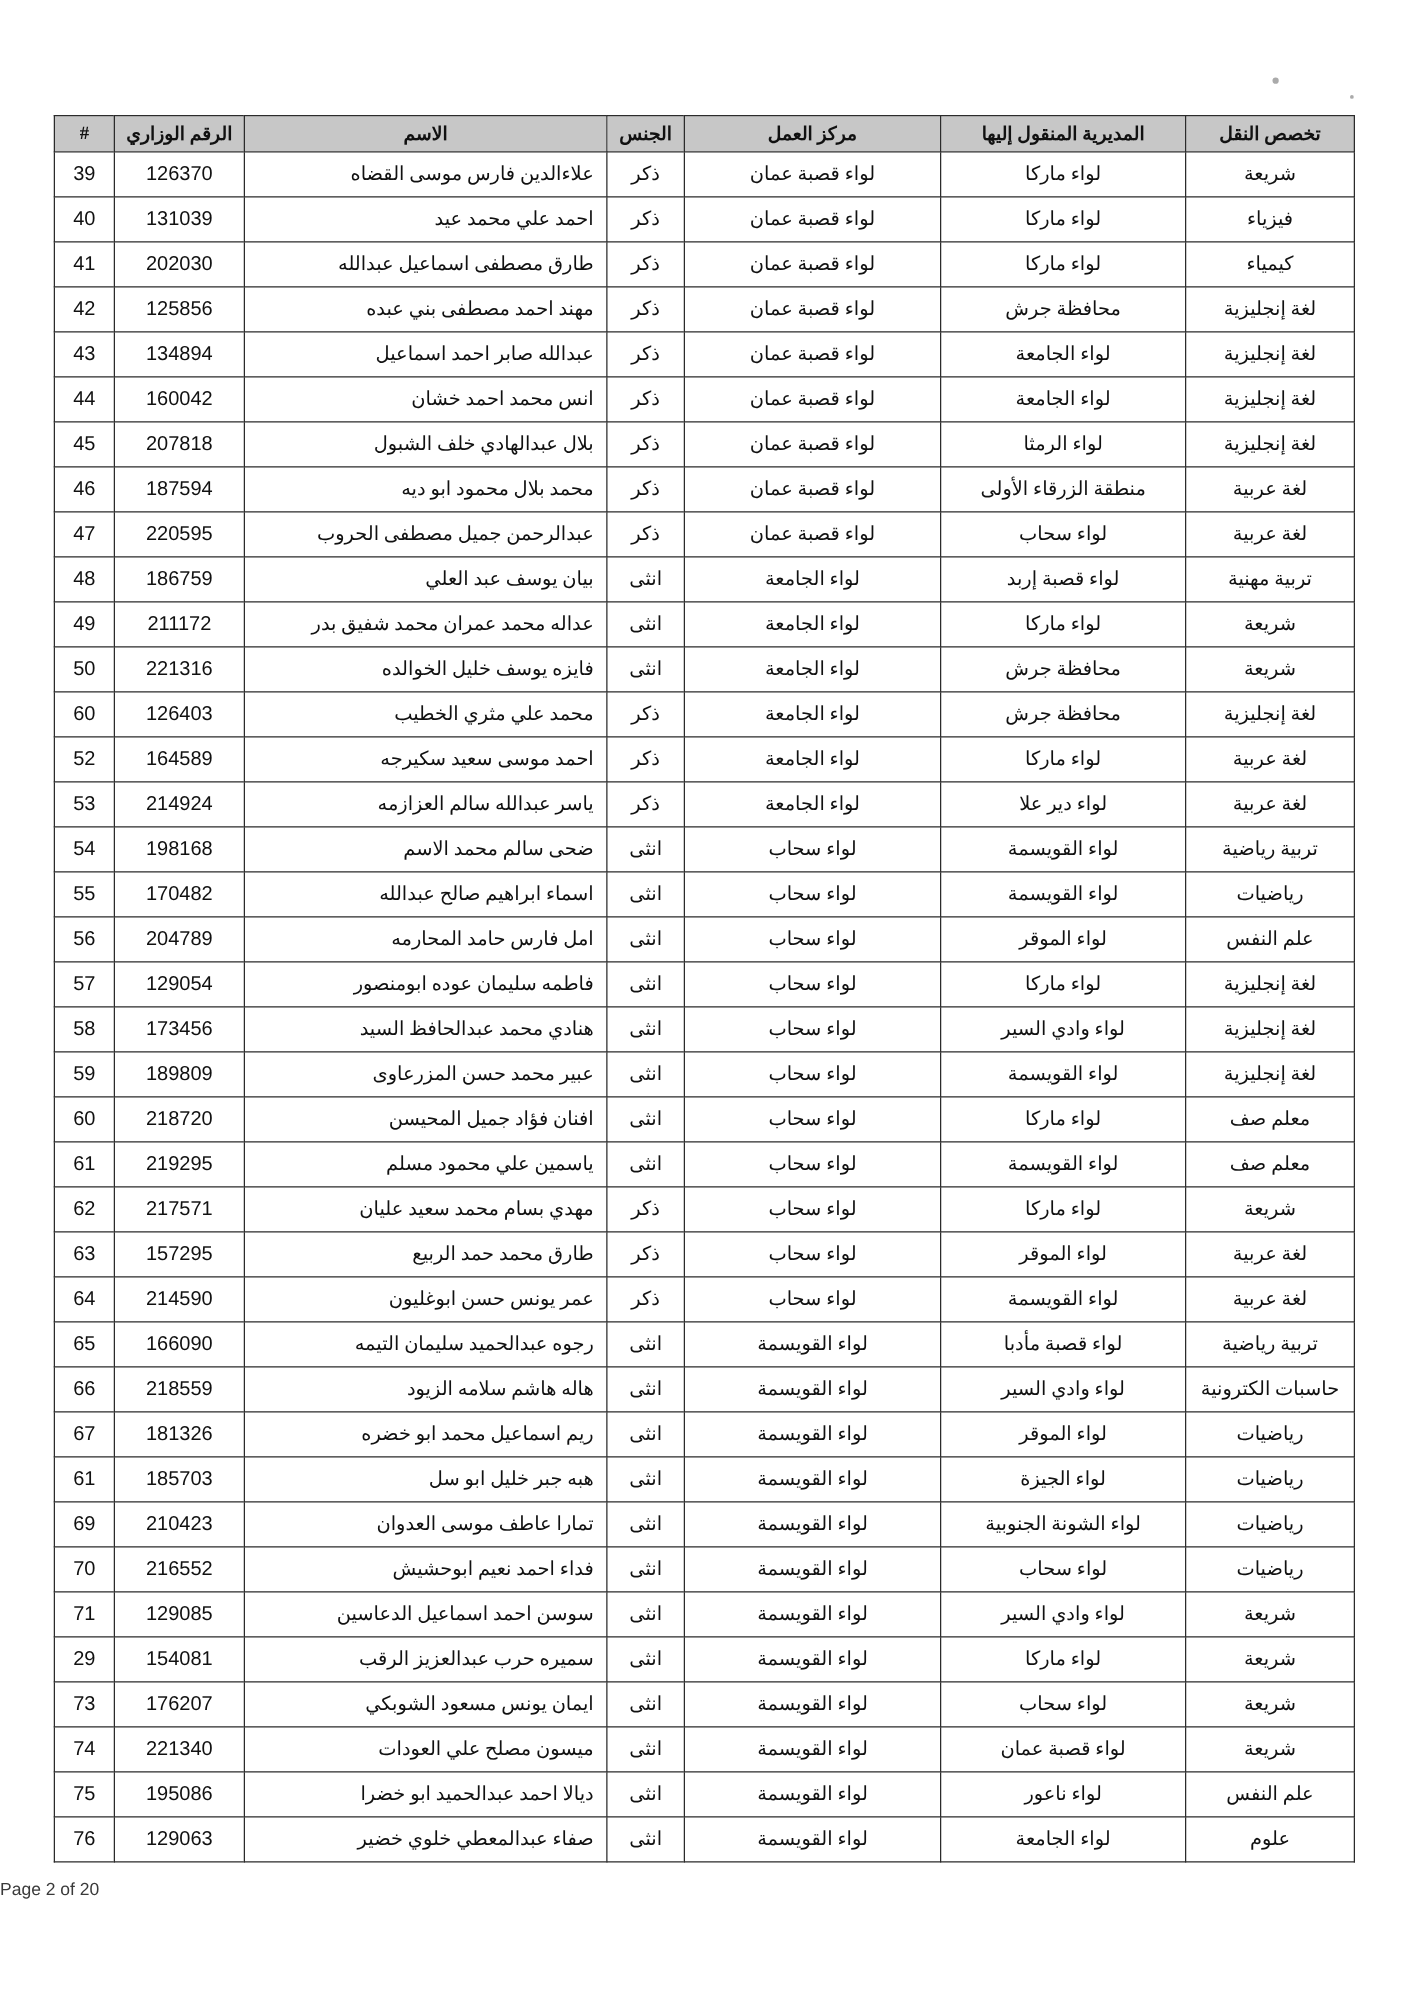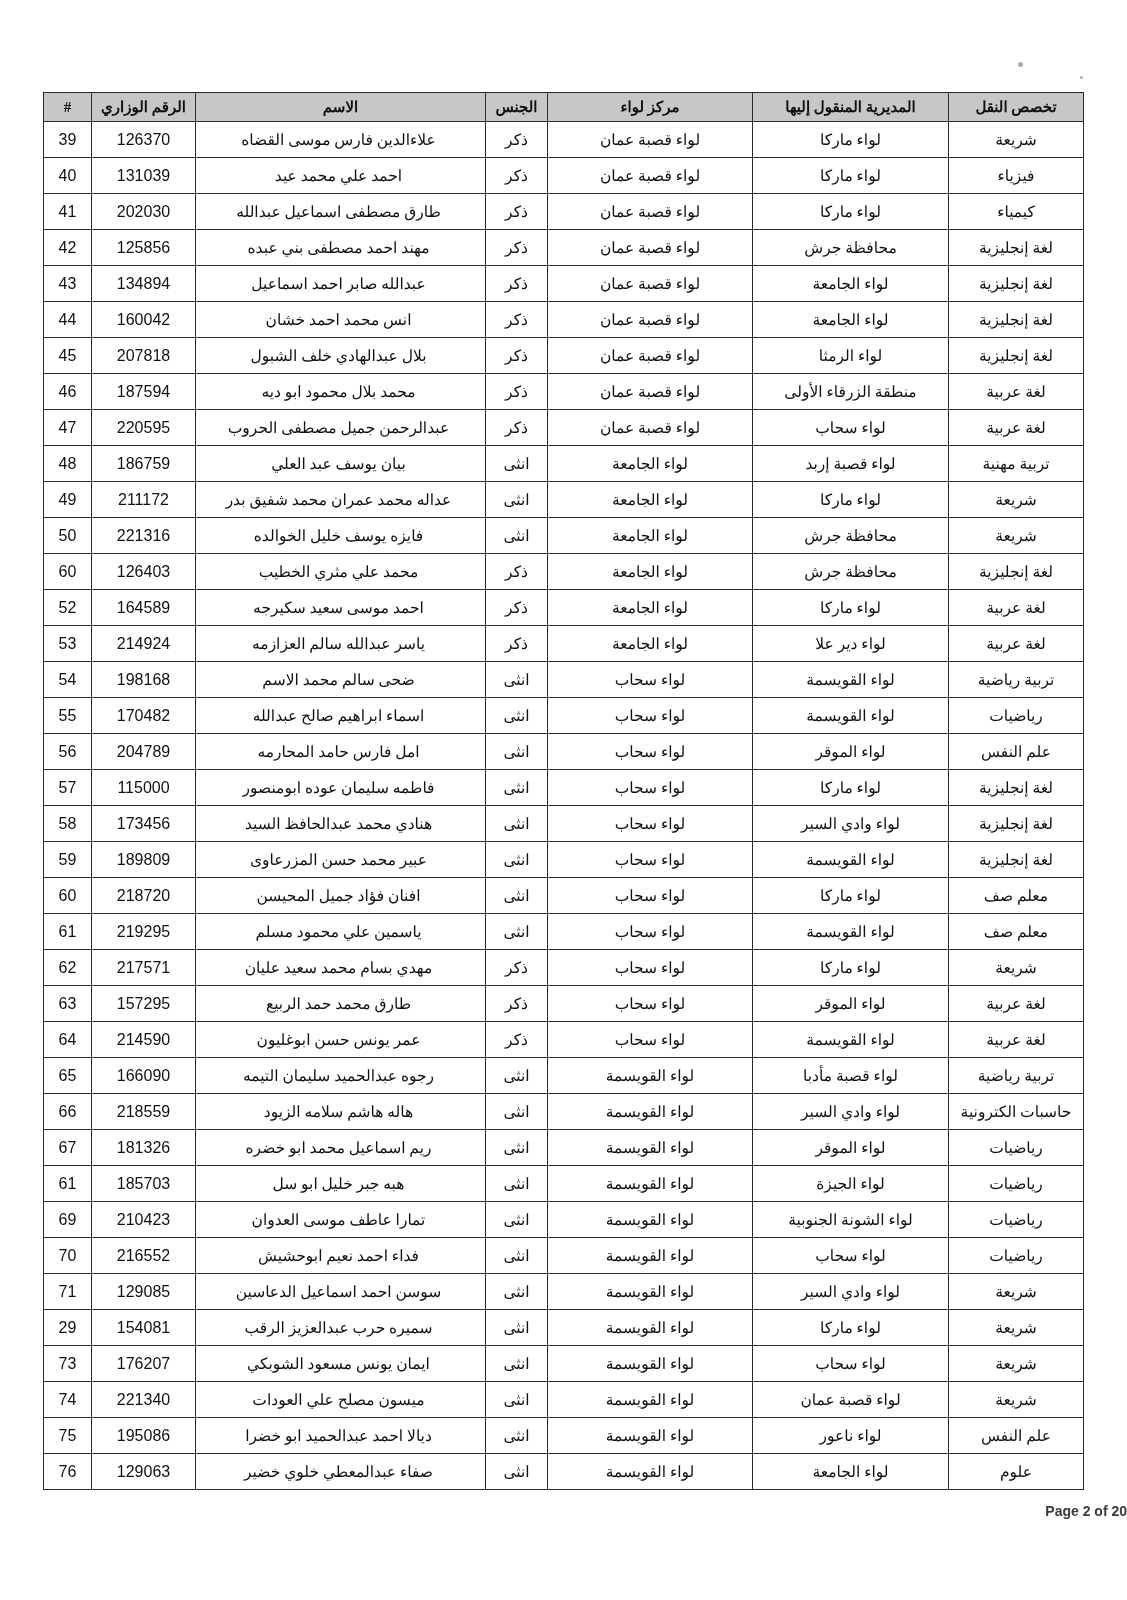--- a/index.html
+++ b/index.html
@@ -71,40 +71,40 @@
   table.transfer-table thead th {
     background: #c7c7c7;
     font-weight: bold;
     height: 28px;
     font-size: 15px;
     letter-spacing: 0;
   }
 
   
   table.transfer-table td.cell-name {
+    text-align: right;
     padding-right: 10px;
   }
 
   table.transfer-table td.cell-num,
   table.transfer-table td.cell-minno {
     font-family: "Liberation Sans", "DejaVu Sans", sans-serif;
     font-size: 16px;
   }
 
   .page-footer {
     position: absolute;
     left: 0;
     top: 1503px;
     width: 1127px;
-    text-align: right;
+    text-align: left;
     font-family: "Liberation Sans", "DejaVu Sans", sans-serif;
     font-size: 14px;
     color: #3a3a3a;
     direction: ltr;
-    font-weight: bold;
   }
 </style>
 </head>
 <body>
 
 <div class="page">
 
   <div class="speck speck-a"></div>
   <div class="speck speck-b"></div>
 
@@ -116,21 +116,21 @@
         <col class="c-center">
         <col class="c-gender">
         <col class="c-name">
         <col class="c-minno">
         <col class="c-num">
       </colgroup>
       <thead>
         <tr>
           <th>تخصص النقل</th>
           <th>المديرية المنقول إليها</th>
-          <th>مركز لواء</th>
+          <th>مركز العمل</th>
           <th>الجنس</th>
           <th>الاسم</th>
           <th>الرقم الوزاري</th>
           <th>#</th>
         </tr>
       </thead>
       <tbody id="table-body">
           <tr>
             <td class="cell-specialization">شريعة</td>
             <td class="cell-directorate">لواء ماركا</td>
@@ -292,21 +292,21 @@
             <td class="cell-name">امل فارس حامد المحارمه</td>
             <td class="cell-minno">204789</td>
             <td class="cell-num">56</td>
           </tr>
           <tr>
             <td class="cell-specialization">لغة إنجليزية</td>
             <td class="cell-directorate">لواء ماركا</td>
             <td class="cell-work-center">لواء سحاب</td>
             <td class="cell-gender">انثى</td>
             <td class="cell-name">فاطمه سليمان عوده ابومنصور</td>
-            <td class="cell-minno">115000</td>
+            <td class="cell-minno">129054</td>
             <td class="cell-num">57</td>
           </tr>
           <tr>
             <td class="cell-specialization">لغة إنجليزية</td>
             <td class="cell-directorate">لواء وادي السير</td>
             <td class="cell-work-center">لواء سحاب</td>
             <td class="cell-gender">انثى</td>
             <td class="cell-name">هنادي محمد عبدالحافظ السيد</td>
             <td class="cell-minno">173456</td>
             <td class="cell-num">58</td>

